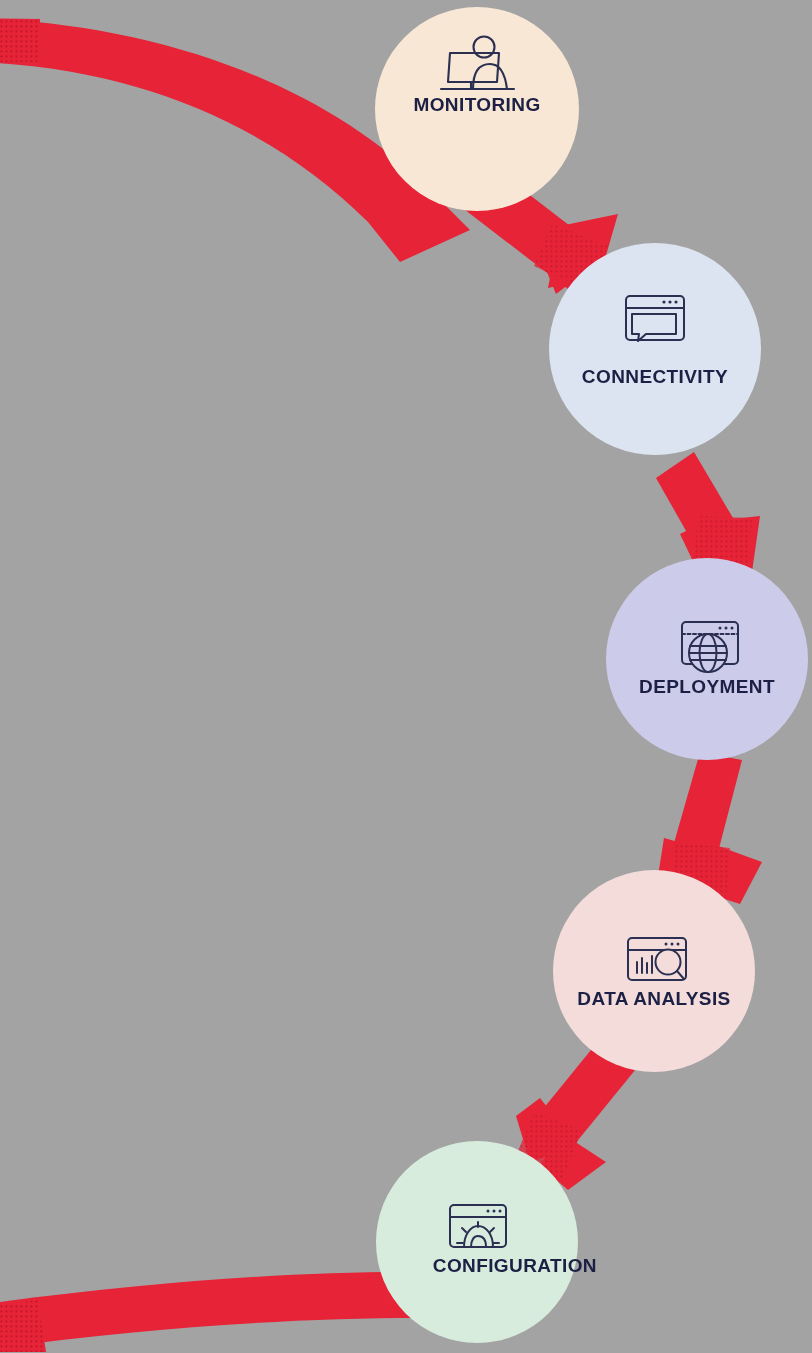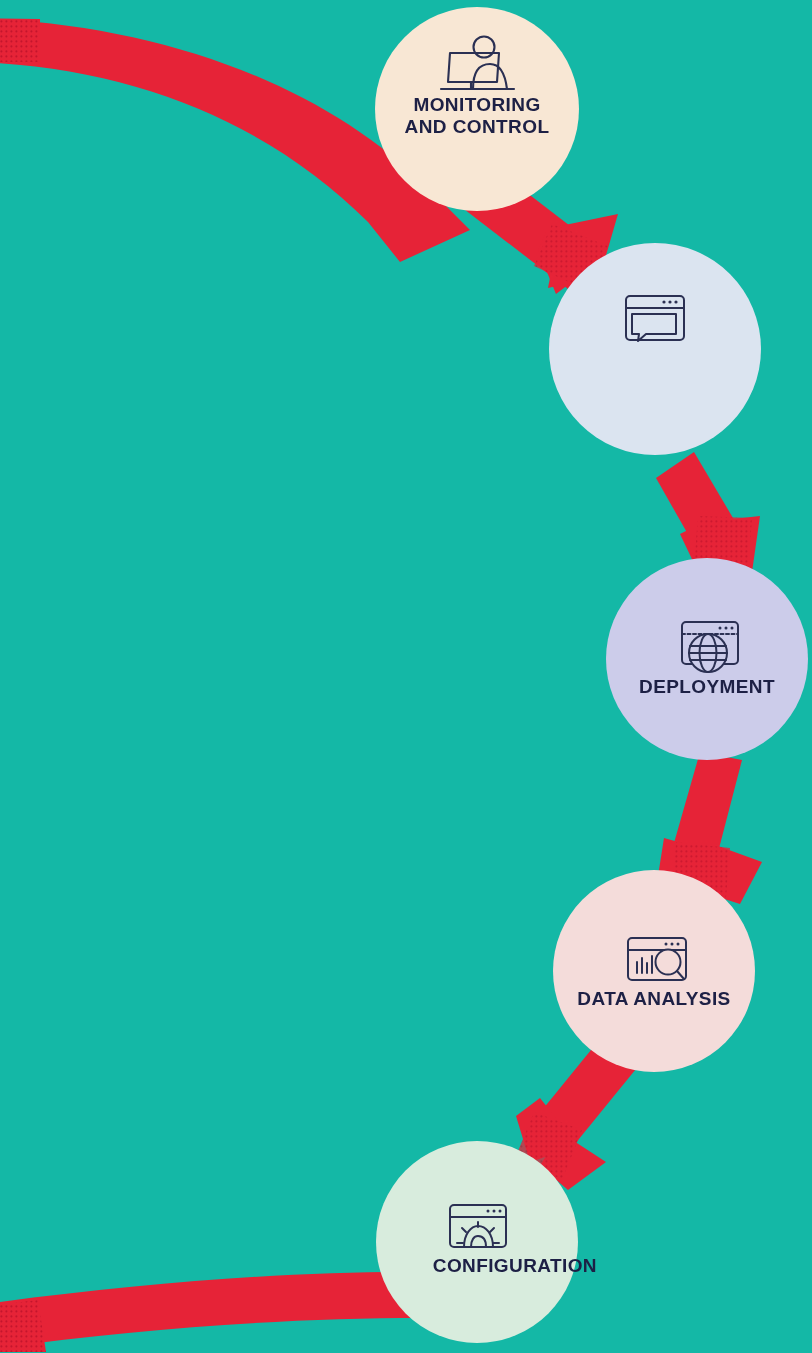--- a/index.html
+++ b/index.html
@@ -8,21 +8,21 @@
     background: #ffffff;
   }
   body {
     font-family: "Liberation Sans", sans-serif;
   }
   #diagram-root {
     position: relative;
     width: 812px;
     height: 1353px;
     overflow: hidden;
-    background: #14b8a6;
+    background: #a3a3a3;
   }
   #flow-svg {
     position: absolute;
     left: 0;
     top: 0;
     width: 812px;
     height: 1353px;
   }
   .node-label {
     position: absolute;
@@ -143,23 +143,25 @@
         <path d="M 464,1247 C 464,1234 471,1226 478,1226 C 486,1226 493,1234 493,1247"></path>
         <path d="M 471,1247 C 471,1240 474,1236 478,1236 C 483,1236 486,1240 486,1247"></path>
         <path d="M 478,1222 L 478,1227 M 462,1228 L 466,1232 M 494,1228 L 490,1232
                  M 457,1243 L 463,1243 M 499,1243 L 493,1243"></path>
       </g>
     </g>
   </svg>
 
   <div class="node-label" style="left:357px; top:94px; width:240px;">
     <div>MONITORING</div>
-    <div>AND CONTROL</div>
   </div>
 
+  <div class="node-label" style="left:535px; top:366px; width:240px;">
+    <div>CONNECTIVITY</div>
+  </div>
 
   <div class="node-label" style="left:587px; top:676px; width:240px;">
     <div>DEPLOYMENT</div>
   </div>
 
   <div class="node-label" style="left:534px; top:988px; width:240px;">
     <div>DATA ANALYSIS</div>
   </div>
 
   <div class="node-label" style="left:357px; top:1255px; width:240px;text-align:right;">

